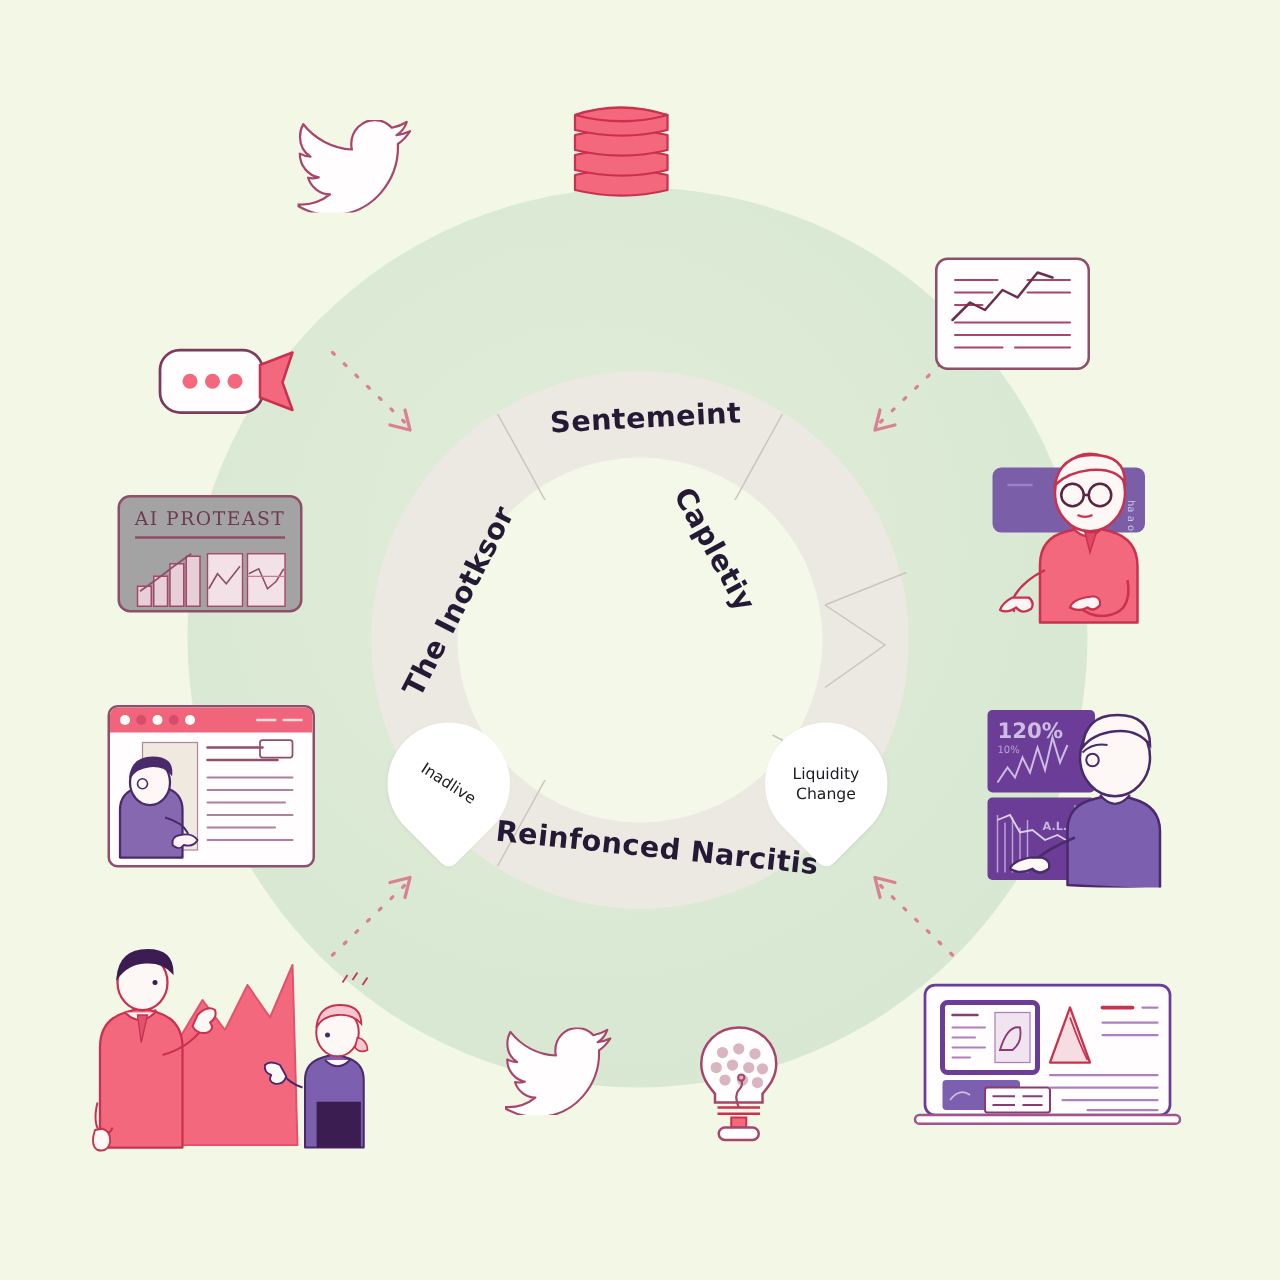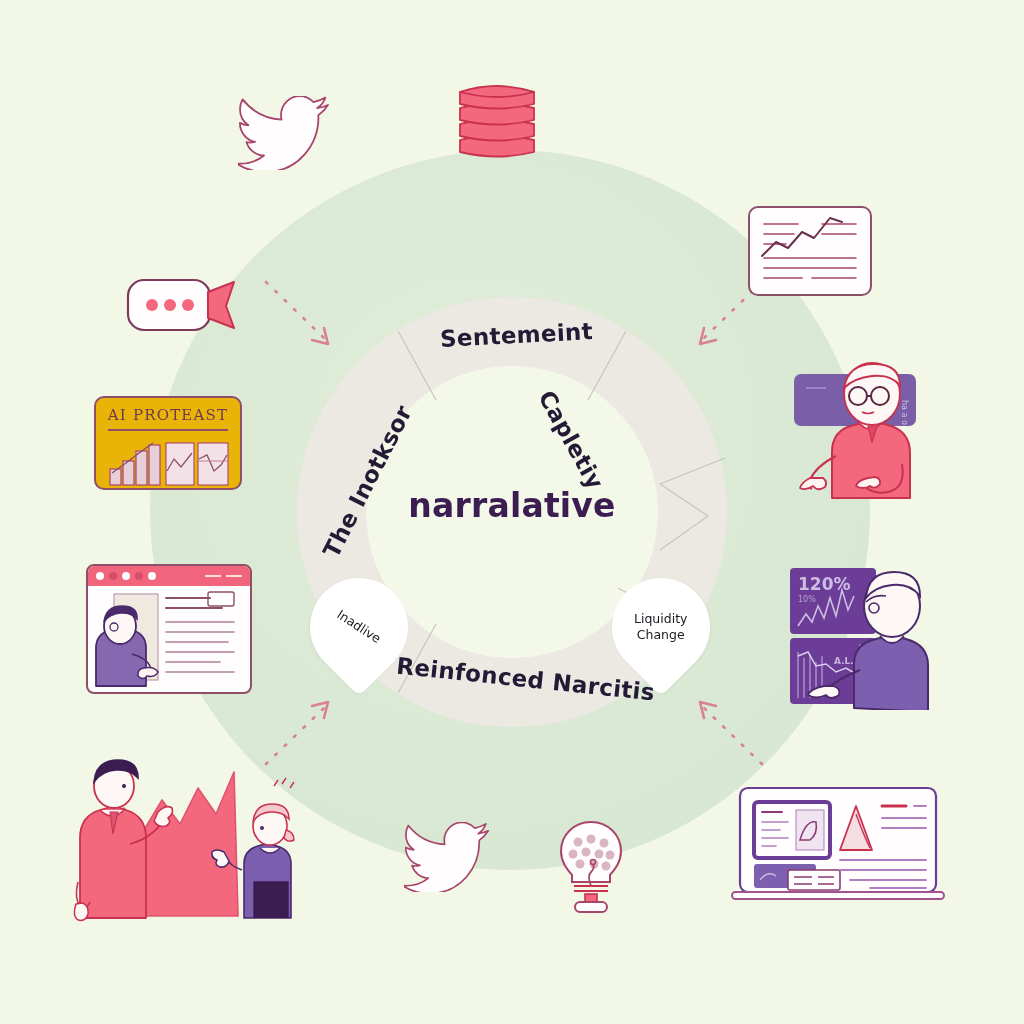--- a/index.html
+++ b/index.html
@@ -157,21 +157,20 @@
     </svg>
 
     <div class="ring-label lbl-top">Sentemeint</div>
 
     <div class="ring-label lbl-right">Capletiy</div>
 
     <div class="ring-label lbl-bottom">Reinfonced Narcitis</div>
 
     <div class="ring-label lbl-left">The Inotksor</div>
 
-    <div class="center-label">narralative</div>
   </div>
 
   <div class="bubble bubble-left">
     <span>Inadlive</span>
   </div>
   <div class="bubble bubble-right">
     <span>Liquidity Change</span>
   </div>
 
   <div class="arrow" style="left:262px; top:278px;">
@@ -243,21 +242,21 @@
     <svg width="112" height="62" viewBox="0 0 112 62">
       <rect x="2" y="4" width="82" height="50" rx="16" fill="#fffdfd" stroke="#7d3a5c" stroke-width="2.2"></rect>
       <path d="M82 16 L108 6 L100 30 L108 52 L82 42 z" fill="#f4687e" stroke="#c9324f" stroke-width="2" stroke-linejoin="round"></path>
       <circle cx="26" cy="29" r="6" fill="#f4687e"></circle>
       <circle cx="44" cy="29" r="6" fill="#f4687e"></circle>
       <circle cx="62" cy="29" r="6" fill="#f4687e"></circle>
     </svg>
   </div>
 
   <div class="icon-node" style="left:94px; top:396px;">
-    <div class="card" style="width:148px; height:94px; padding:8px 10px; box-sizing:border-box; background:#eab308;">
+    <div class="card" style="width:148px; height:94px; padding:8px 10px; box-sizing:border-box; background:#a3a3a3;">
       <div class="ai-card-title">AI PROTEAST</div>
       <div style="height:2px; background:#8d4f6a; margin:5px 2px 6px 2px;"></div>
       <svg width="126" height="50" viewBox="0 0 126 50">
         <g fill="#e7cfd8" stroke="#a8456a" stroke-width="1.2">
           <rect x="4" y="32" width="11" height="16"></rect>
           <rect x="17" y="24" width="11" height="24"></rect>
           <rect x="30" y="14" width="11" height="34"></rect>
           <rect x="43" y="8" width="11" height="40"></rect>
         </g>
         <polyline points="6,36 20,26 33,16 47,6" fill="none" stroke="#8d4f6a" stroke-width="1.4"></polyline>

